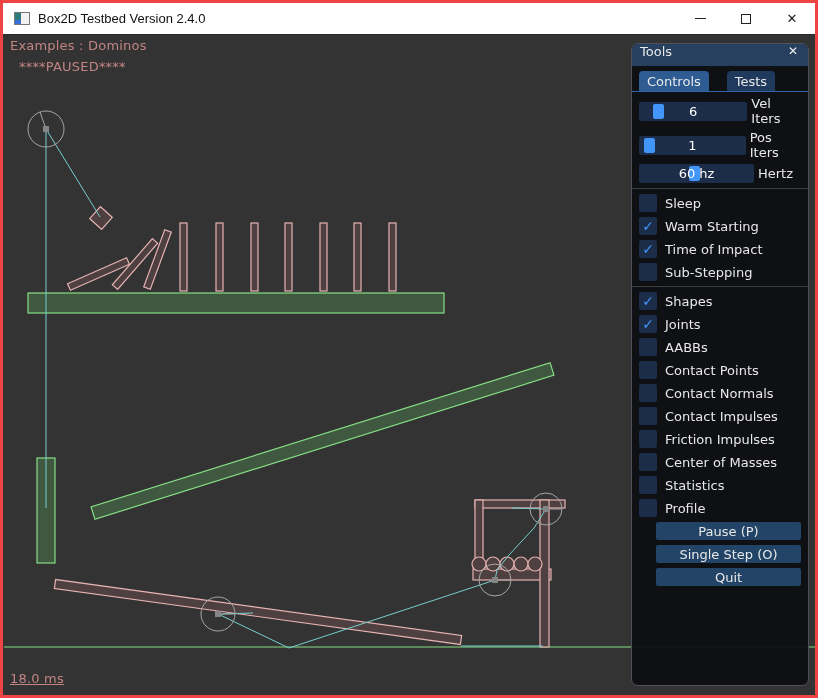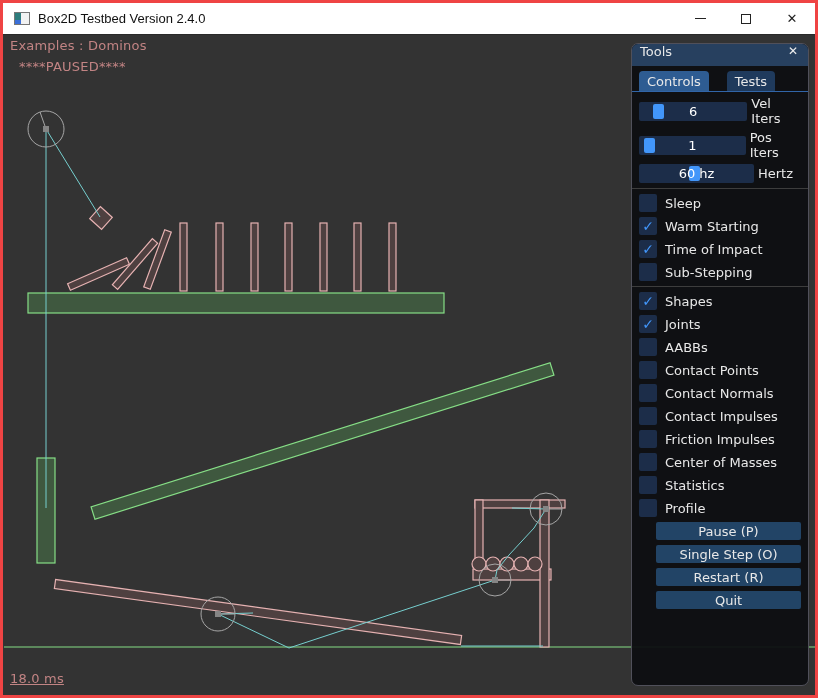--- a/index.html
+++ b/index.html
@@ -218,19 +218,18 @@
           <div class="crow">
             <span class="cbox"></span>
             <span class="clabel">Statistics</span>
           </div>
           <div class="crow">
             <span class="cbox"></span>
             <span class="clabel">Profile</span>
           </div>
           <div class="btn">Pause (P)</div>
           <div class="btn">Single Step (O)</div>
-          <div class="btn">Restart (R)</div>
           <div class="btn">Quit</div>
         </div>
     </div>
   </div>
 
 </div>
 
 </body></html>

